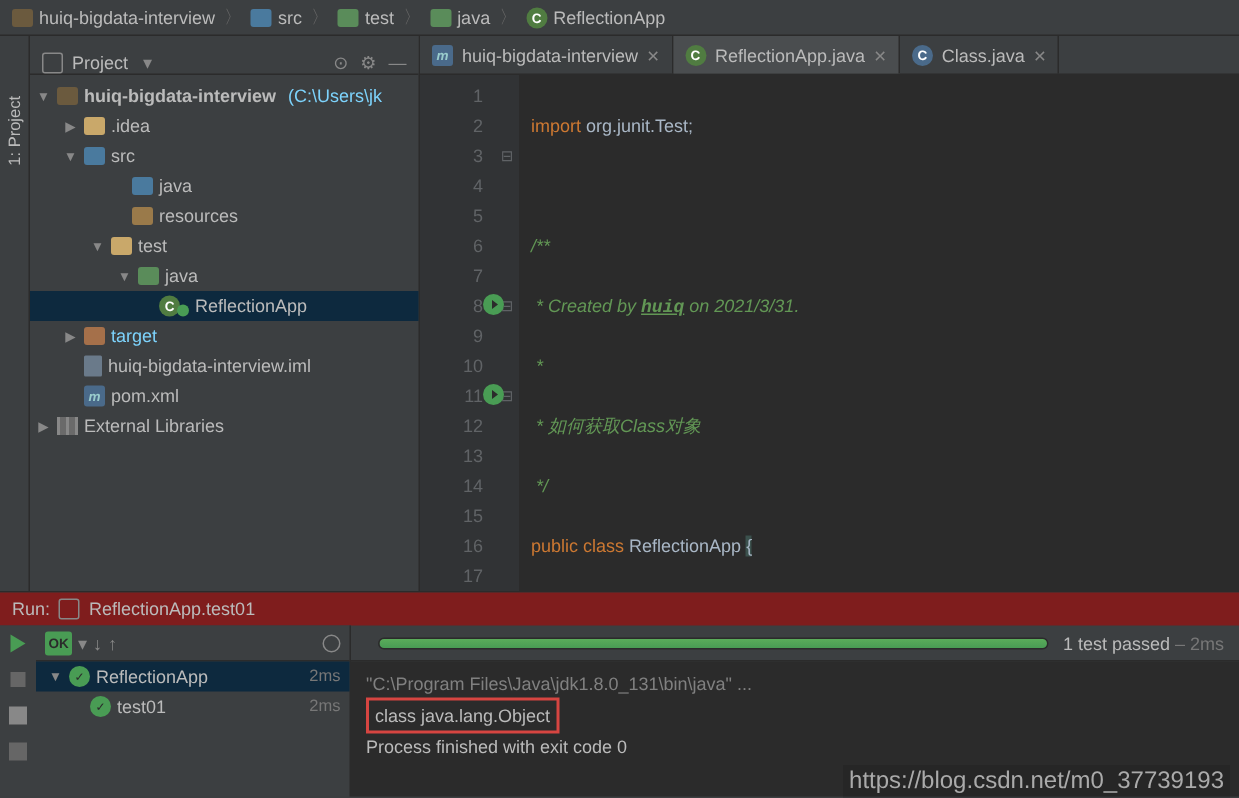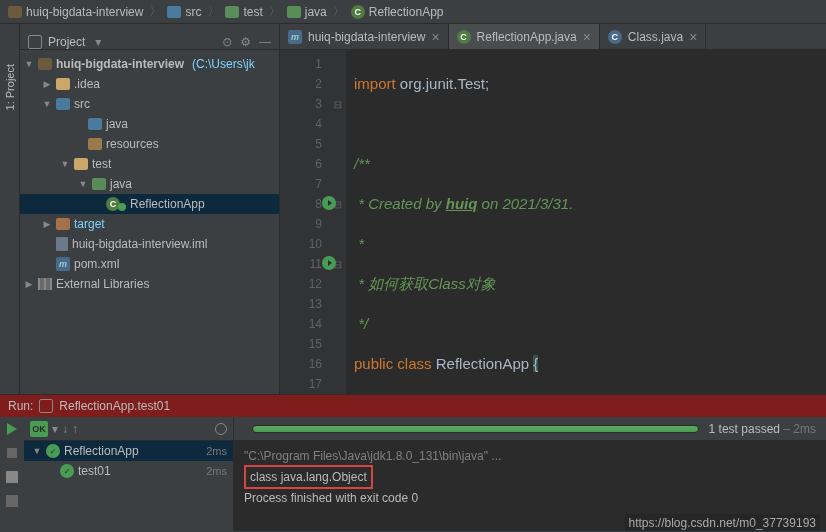--- a/index.html
+++ b/index.html
@@ -35,25 +35,25 @@
 .tab { display: flex; align-items: center; padding: 0 8px; gap: 6px; border-right: 1px solid #2b2b2b; color: #bbb; }
 .tab.active { background: #4a4d4f; }
 .tab-close { color: #888; font-size: 14px; cursor: pointer; }
 .code-wrap { flex: 1; display: flex; overflow: hidden; }
 .gutter { width: 50px; background: #313335; text-align: right; padding: 4px 8px 4px 4px; color: #606366; font-family: 'Consolas', monospace; font-size: 12px; line-height: 20px; }
 .gutter-line { height: 20px; position: relative; }
 .gutter-mark { position: absolute; right: -14px; top: 2px; width: 14px; height: 14px; background: #499c54; border-radius: 50%; display: flex; align-items: center; justify-content: center; }
 .gutter-mark::after { content: ''; width: 0; height: 0; border-left: 4px solid #2b2b2b; border-top: 3px solid transparent; border-bottom: 3px solid transparent; margin-left: 1px; }
 .fold-col { width: 16px; background: #313335; padding-top: 4px; }
 .fold-mark { height: 20px; display: flex; align-items: center; justify-content: center; color: #606366; font-size: 10px; }
-.code { flex: 1; padding: 4px 8px; font-family: 'Consolas', monospace; font-size: 15px; line-height: 20px; white-space: pre; }
+.code { flex: 1; padding: 4px 8px; font-family: 'Consolas', monospace; font-size: 12px; line-height: 20px; white-space: pre; }
 .code-line { height: 20px; }
 .kw { color: #cc7832; }
 .doc { color: #629755; font-style: italic; }
-.doc-tag { color: #629755; font-style: italic; font-weight: bold; text-decoration: underline; }
+.doc-tag { color: #629755; font-style: italic; font-weight: bold; text-decoration: underline; font-family: Liberation Mono, monospace; }
 .cls { color: #a9b7c6; }
 .brace { color: #a9b7c6; }
 .brace-hl { background: #3b514d; }
 .run-panel { height: 137px; border-top: 1px solid #2b2b2b; display: flex; flex-direction: column; }
 .run-hdr { height: 22px; display: flex; align-items: center; padding: 0 8px; gap: 6px; background: #7f1d1d; color: #bbb; }
 .run-body { flex: 1; display: flex; }
 .run-tools { width: 24px; background: #3c3f41; display: flex; flex-direction: column; align-items: center; padding: 4px 0; gap: 8px; }
 .tool-btn { width: 16px; height: 16px; cursor: pointer; display: flex; align-items: center; justify-content: center; }
 .ic-play { width: 0; height: 0; border-left: 10px solid #499c54; border-top: 6px solid transparent; border-bottom: 6px solid transparent; }
 .ic-stop { width: 10px; height: 10px; background: #666; }
@@ -63,21 +63,21 @@
 .run-test-row { display: flex; align-items: center; height: 20px; padding: 0 6px; gap: 4px; }
 .run-test-row.sel { background: #0d293e; }
 .test-ok { width: 14px; height: 14px; background: #499c54; border-radius: 50%; display: flex; align-items: center; justify-content: center; color: #2b2b2b; font-size: 8px; }
 .test-time { margin-left: auto; color: #777; font-size: 11px; }
 .console { flex: 1; background: #2b2b2b; padding: 6px 10px; font-family: 'Consolas', monospace; font-size: 12px; line-height: 18px; color: #bbb; position: relative; }
 .console-line.cmd { color: #808080; }
 .hl-box { border: 2px solid #d64541; padding: 1px 4px; display: inline-block; }
 .run-status-bar { height: 24px; display: flex; align-items: center; padding: 0 6px; border-bottom: 1px solid #2b2b2b; }
 .prog-wrap { flex: 1; display: flex; align-items: center; gap: 10px; margin-left: 8px; }
 .prog-full { flex: 1; height: 8px; background: linear-gradient(#5aac5a, #499c54); border-radius: 4px; border: 1px solid #2b2b2b; }
-.watermark { position: absolute; bottom: 0; right: 6px; color: #aaa; font-size: 12px; background: rgba(0,0,0,0.1); padding: 2px 4px; }
+.watermark { position: absolute; bottom: 0; right: 6px; color: #aaa; font-size: 16px; background: rgba(0,0,0,0.1); padding: 2px 4px; }
 .arrow-dn::before { content: '▼'; }
 .arrow-rt::before { content: '▶'; }
 </style>
 </head>
 <body>
 
 <div class="bc">
   <span class="bc-item">
       <span class="ic-folder dark"></span>
       <span>huiq-bigdata-interview</span>

